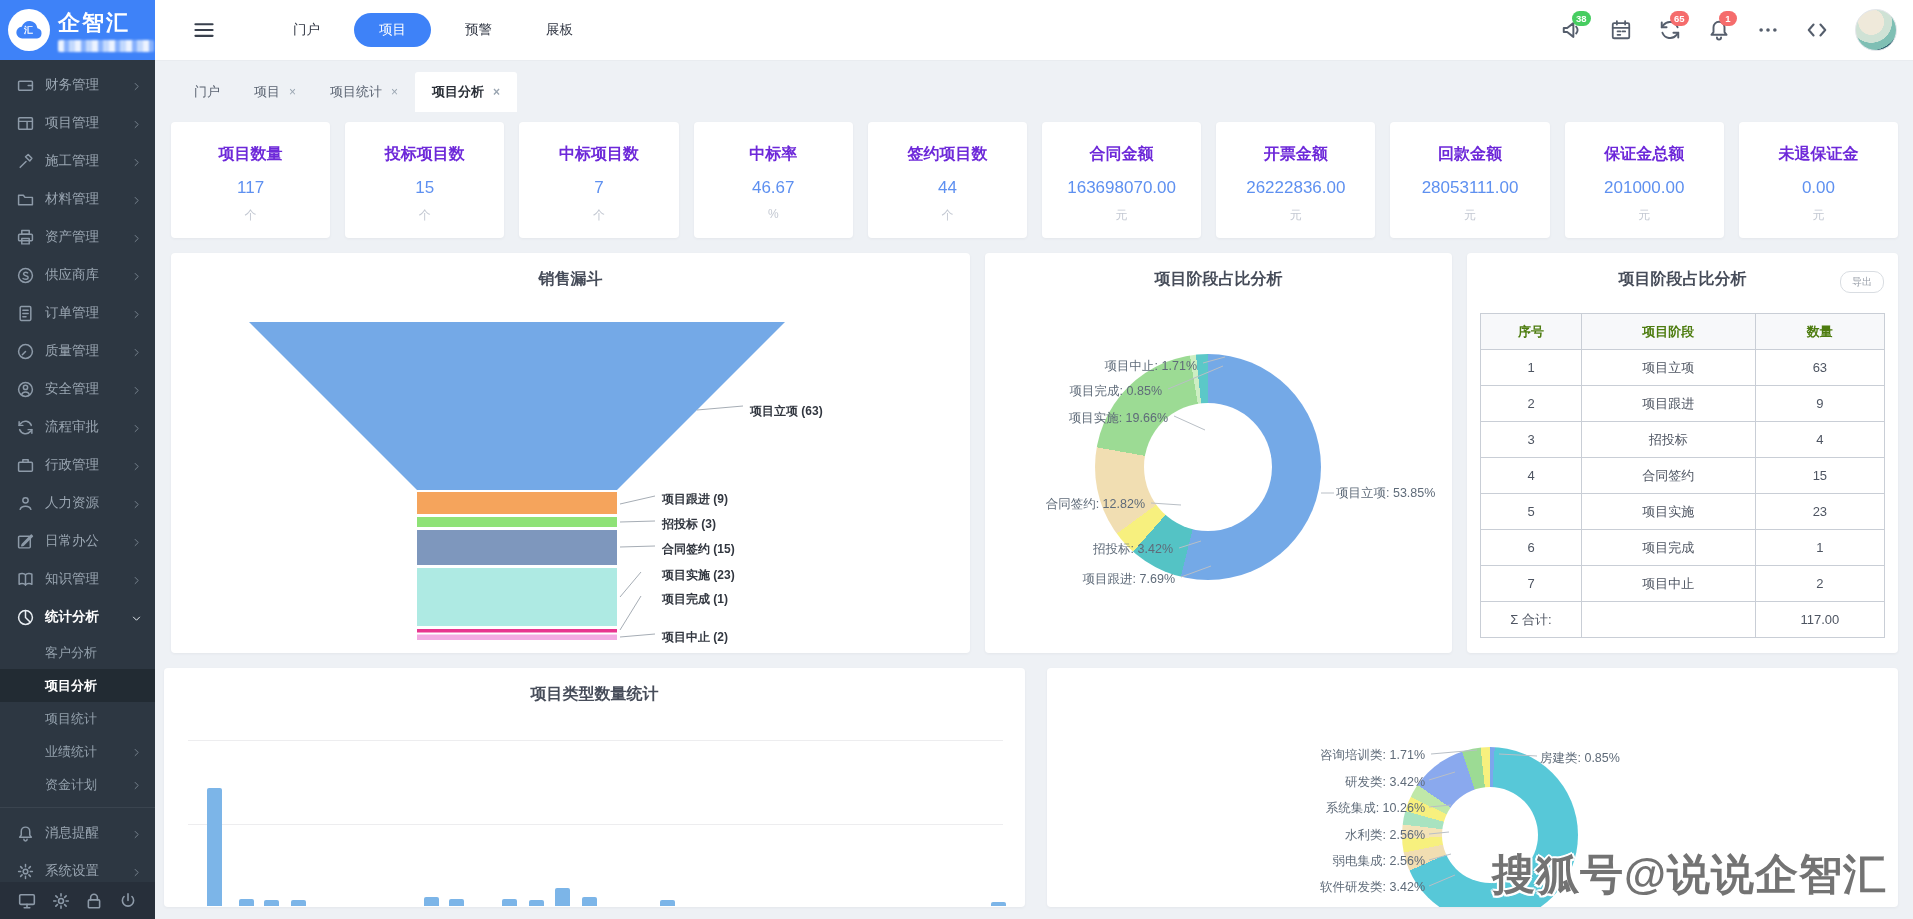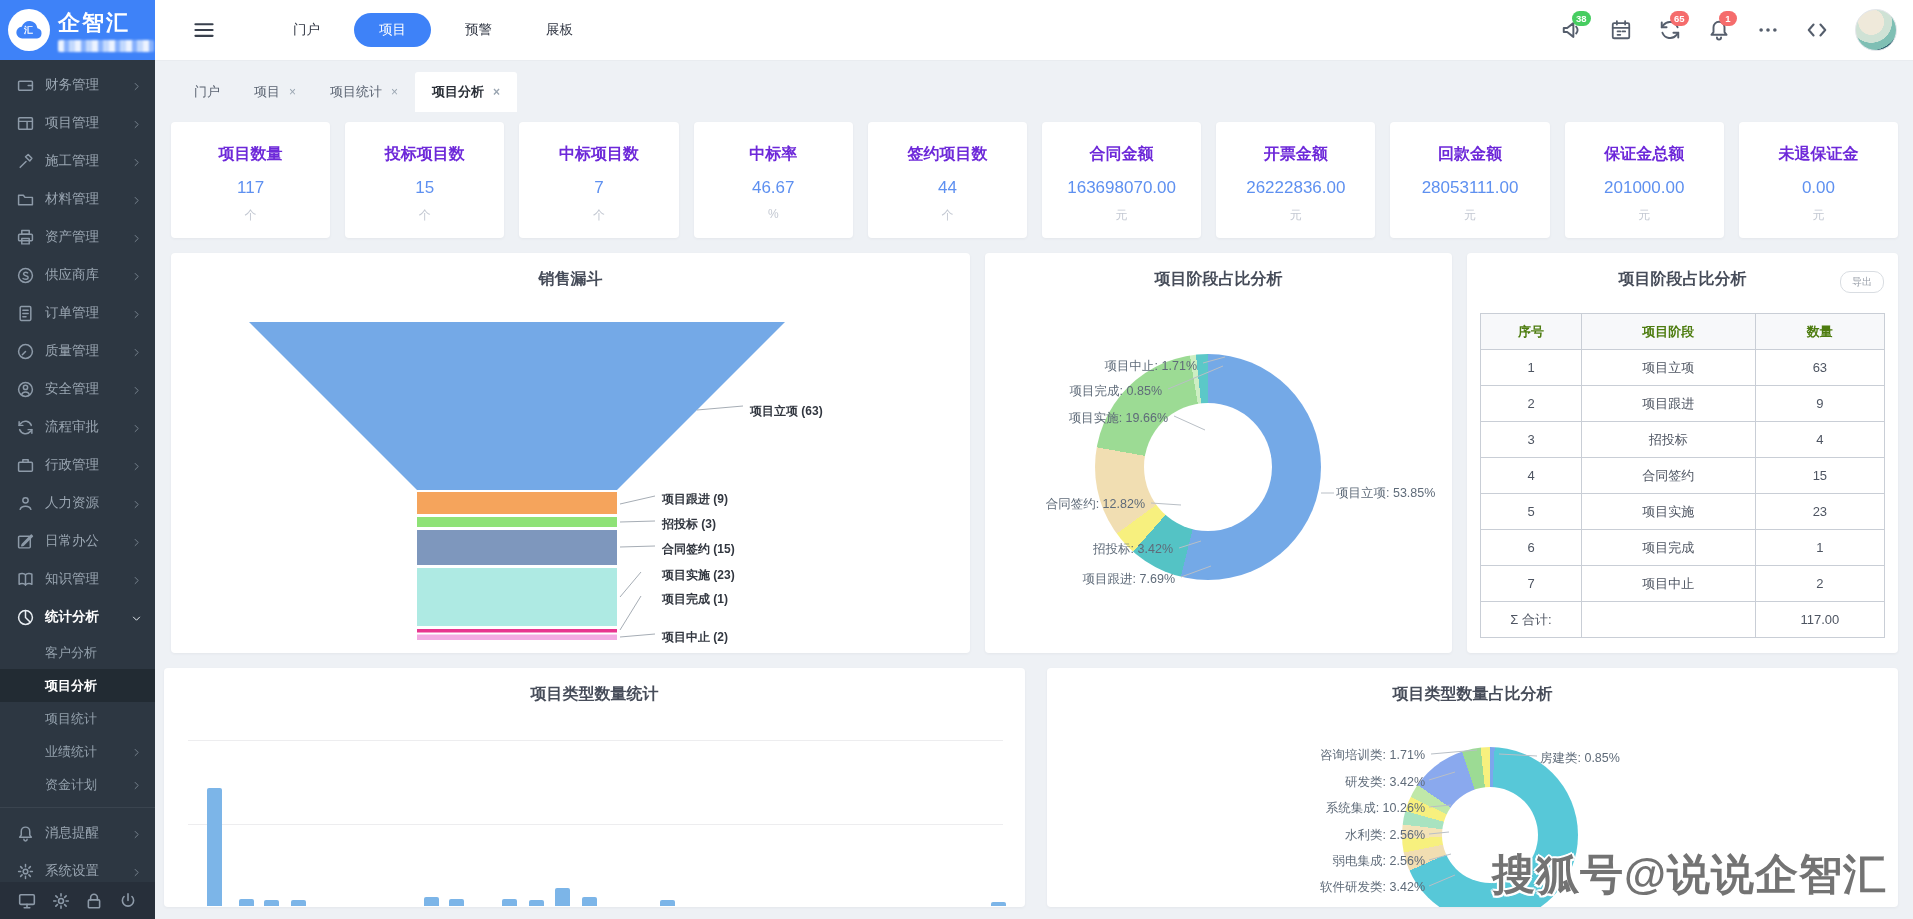--- a/index.html
+++ b/index.html
@@ -564,21 +564,20 @@
         <div class="bar" style="left: 338px; height: 7.5px; background: rgb(124, 181, 232);"></div>
         <div class="bar" style="left: 365px; height: 6px; background: rgb(124, 181, 232);"></div>
         <div class="bar" style="left: 391px; height: 18px; background: rgb(124, 181, 232);"></div>
         <div class="bar" style="left: 418px; height: 9px; background: rgb(124, 181, 232);"></div>
         <div class="bar" style="left: 496px; height: 6px; background: rgb(124, 181, 232);"></div>
         <div class="bar" style="left: 827px; height: 4.5px; background: rgb(124, 181, 232);"></div>
       </div>
   </section>
 
   <section class="panel donut2-panel">
-    <h3>项目类型数量占比分析</h3>
     <div class="donut" id="donut2" style="left: 355px; top: 79px; width: 176px; height: 176px; background: conic-gradient(rgb(124, 166, 236) 0deg, rgb(124, 166, 236) 3.06deg, rgb(87, 200, 216) 3.06deg, rgb(87, 200, 216) 246.13deg, rgb(241, 222, 178) 246.13deg, rgb(241, 222, 178) 258.44deg, rgb(247, 240, 126) 258.44deg, rgb(247, 240, 126) 267.66deg, rgb(243, 227, 184) 267.66deg, rgb(243, 227, 184) 276.88deg, rgb(168, 227, 192) 276.88deg, rgb(168, 227, 192) 285.88deg, rgb(247, 240, 126) 285.88deg, rgb(247, 240, 126) 295.6deg, rgb(192, 232, 168) 295.6deg, rgb(192, 232, 168) 304.6deg, rgb(138, 169, 238) 304.6deg, rgb(138, 169, 238) 341.53deg, rgb(156, 219, 148) 341.53deg, rgb(156, 219, 148) 353.84deg, rgb(247, 240, 126) 353.84deg, rgb(247, 240, 126) 360deg);">
       <div class="hole" style="left:40px;top:40px;width:96px;height:96px;"></div>
     </div>
     <svg class="lead-svg" id="donut2-leaders" viewBox="0 0 851 239">
         <polyline points="452,86 490,88" fill="none" stroke="#b9bfc6" stroke-width="1"></polyline>
         <polyline points="382,218 408,207" fill="none" stroke="#b9bfc6" stroke-width="1"></polyline>
         <polyline points="382,192 404,186" fill="none" stroke="#b9bfc6" stroke-width="1"></polyline>
         <polyline points="382,166 402,164" fill="none" stroke="#b9bfc6" stroke-width="1"></polyline>
         <polyline points="382,139 404,137" fill="none" stroke="#b9bfc6" stroke-width="1"></polyline>
         <polyline points="382,112 408,104" fill="none" stroke="#b9bfc6" stroke-width="1"></polyline>

